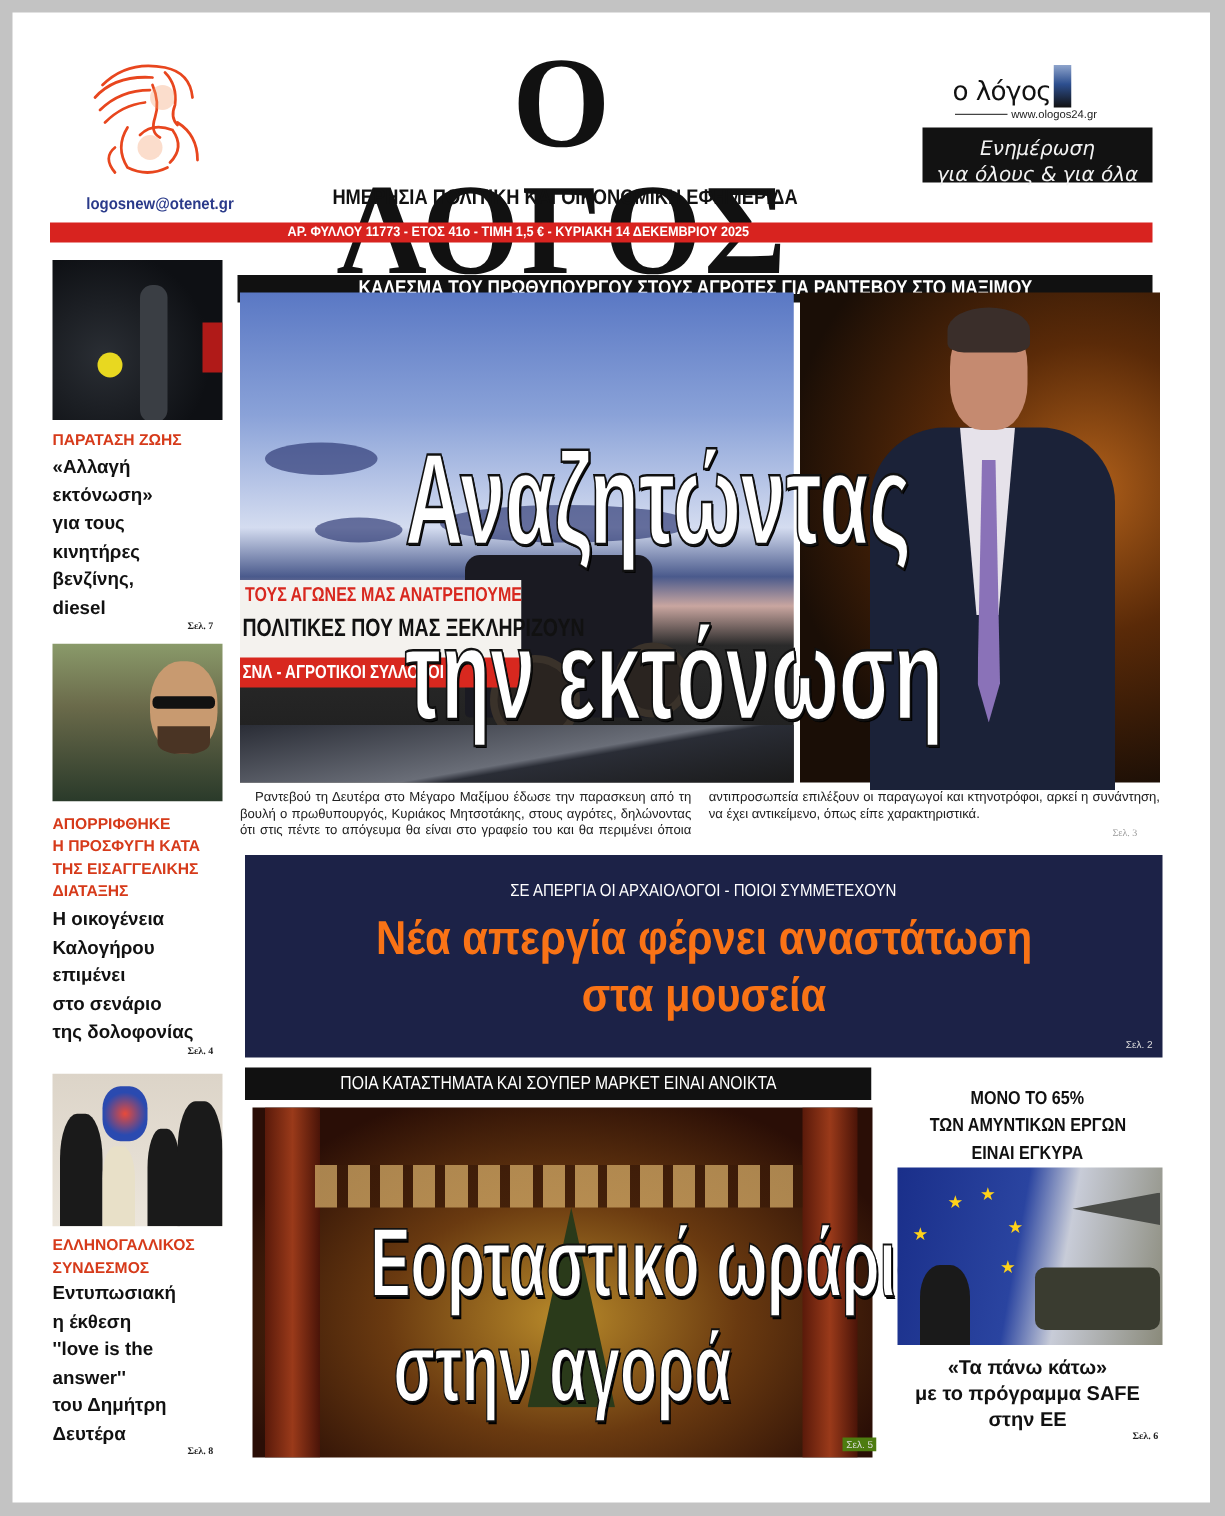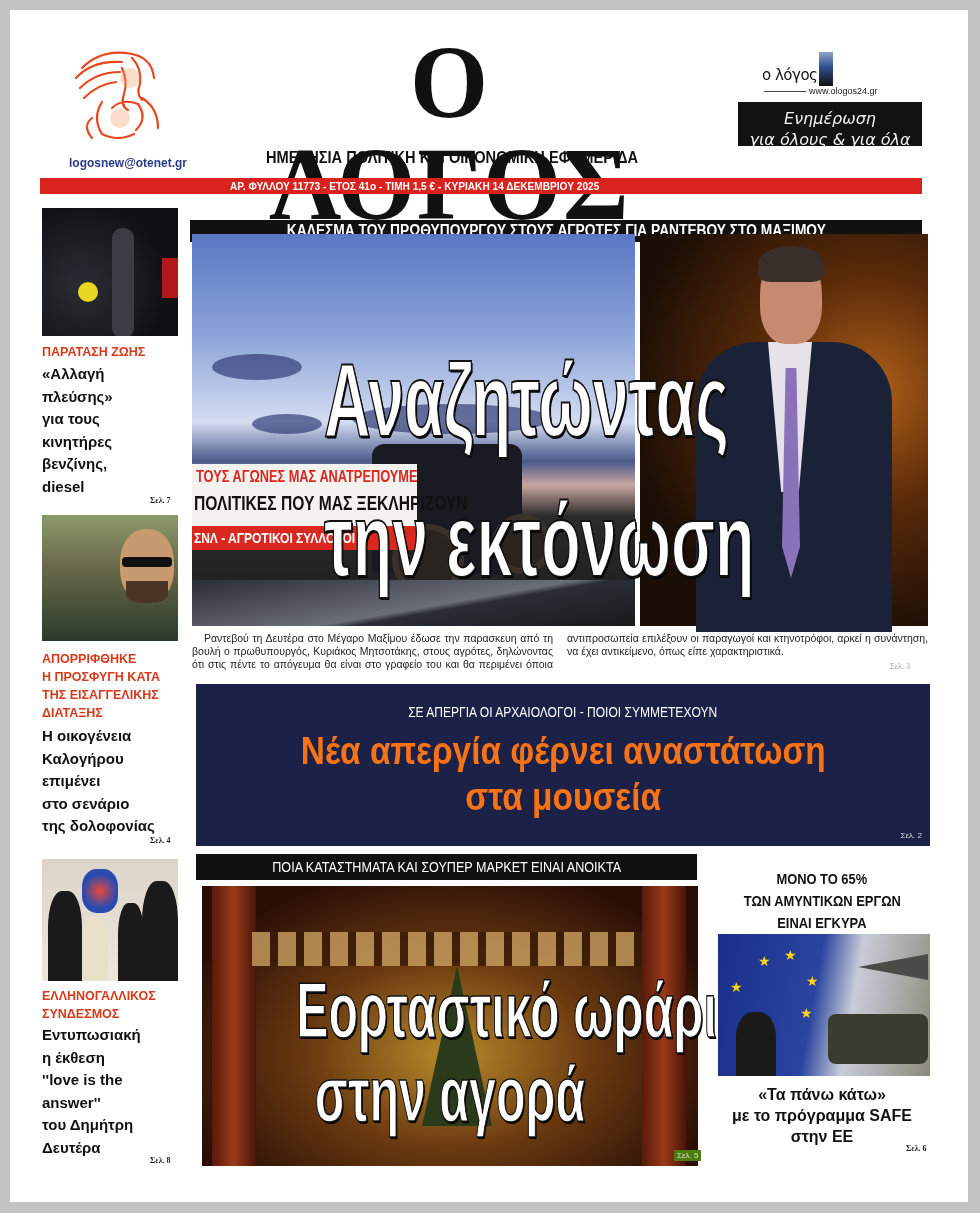--- a/index.html
+++ b/index.html
@@ -7,21 +7,21 @@
   body { font-family: "Liberation Sans", sans-serif; position: relative; }
   .page { position: absolute; left: 10px; top: 10px; width: 958px; height: 1192px; background: #ffffff; overflow: hidden; }
   .abs { position: absolute; }
 
   
   .logo-art { left: 52px; top: 28px; width: 120px; height: 110px; }
   .email { left: 48px; top: 145px; width: 140px; text-align: center; font-size: 13px; font-weight: bold; color: #2a3a8a; font-family: "Liberation Sans", sans-serif; transform: scaleX(0.92); }
   .title { left: 220px; top: 22px; width: 440px; text-align: center; font-family: "Liberation Serif", serif; font-weight: bold; font-size: 108px; line-height: 106px; color: #111; letter-spacing: 2px; transform: scaleX(0.93) scaleY(0.96); transform-origin: center top; }
   .subtitle { left: 222px; top: 138px; width: 440px; text-align: center; font-size: 17px; font-weight: bold; color: #111; transform: scaleX(0.86); transform-origin: center top; white-space: nowrap; }
   .brand24 { left: 752px; top: 42px; width: 150px; }
-  .brand24-name { font-size: 15px; color: #111; font-family: "DejaVu Sans", sans-serif; letter-spacing: -0.5px; }
+  .brand24-name { font-size: 21px; color: #111; font-family: "DejaVu Sans", sans-serif; letter-spacing: -0.5px; }
   .brand24-box { display: inline-block; width: 14px; height: 34px; margin-left: 2px; vertical-align: -6px; background: linear-gradient(180deg, #8ea4cc 0%, #2d4f8f 45%, #111 100%); }
   .brand24-url { font-size: 9px; color: #222; margin-top: 0px; padding-left: 2px; }
   .brand24-url::before { content: ""; display: inline-block; width: 42px; height: 1px; background: #444; vertical-align: middle; margin-right: 3px; }
   .tagline { left: 728px; top: 92px; width: 184px; height: 44px; background: #121212; color: #f2f2f2; text-align: center; font-size: 16px; font-style: italic; line-height: 21px; padding-top: 6px; font-family: "DejaVu Sans", sans-serif; }
 
   .redbar { left: 30px; top: 168px; width: 882px; height: 16px; background: #d8231f; }
   .issue { left: 220px; top: 168px; width: 560px; font-size: 11px; font-weight: bold; color: #fff; line-height: 16px; white-space: nowrap; transform: scaleX(0.92); transform-origin: left top; }
 
   .blackbar { left: 180px; top: 190px; width: 732px; height: 22px; background: #111; color: #fff; font-size: 16px; font-weight: bold; text-align: center; line-height: 22px; white-space: nowrap; margin-top: 20px; }
   .blackbar span { display: inline-block; transform: scaleX(0.86); }
@@ -224,21 +224,21 @@
   <div class="abs defense-page">Σελ. 6</div>
 
   <div class="side-img engine">
     <div class="hose"></div>
       <div class="cap"></div>
       <div class="red"></div>
   </div>
   <div class="side-kicker" style="top:333px;">ΠΑΡΑΤΑΣΗ ΖΩΗΣ</div>
   <div class="side-head" style="top:353px;">
     <div>«Αλλαγή</div>
-    <div>πλεύσης»</div>
+    <div>εκτόνωση»</div>
     <div>για τους</div>
     <div>κινητήρες</div>
     <div>βενζίνης,</div>
     <div>diesel</div>
   </div>
   <div class="side-page" style="top:486px;">Σελ. 7</div>
 
   <div class="side-img portrait">
     <div class="face"></div>
       <div class="glasses"></div>

